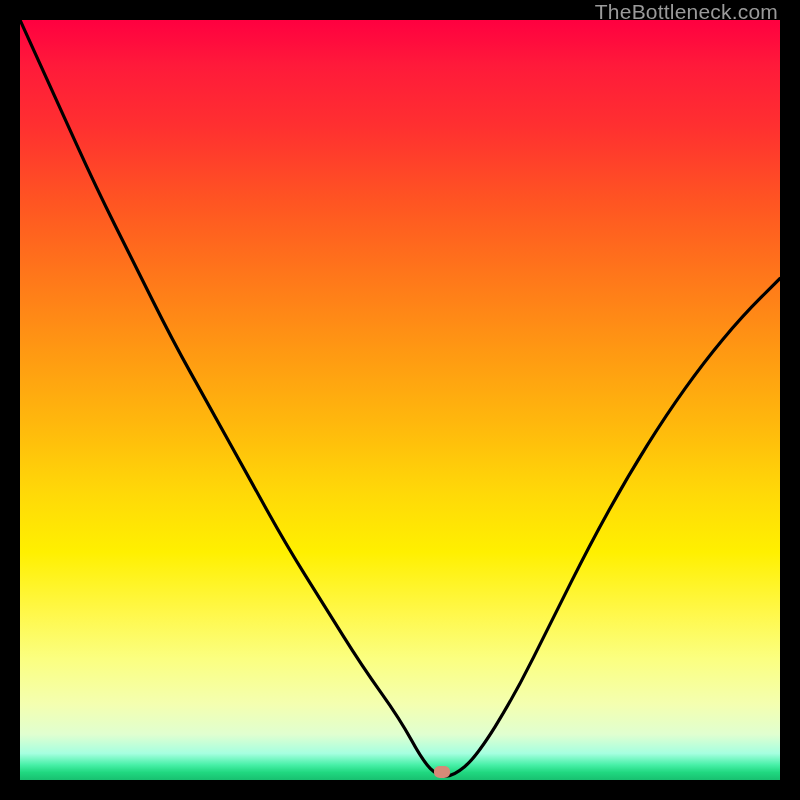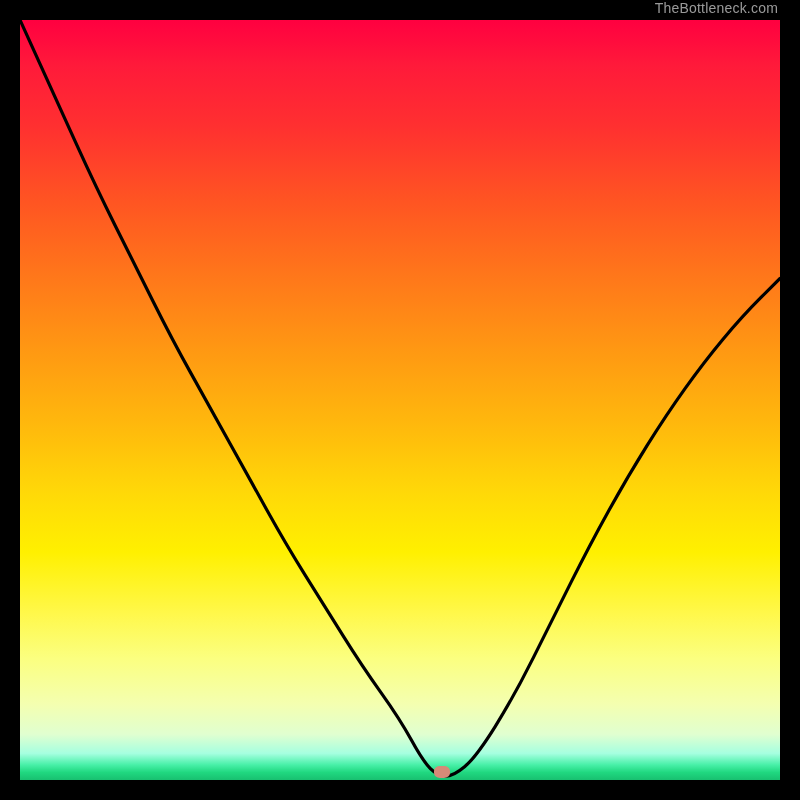--- a/index.html
+++ b/index.html
@@ -68,21 +68,21 @@
     height: 12px;
     border-radius: 6px / 5px;
     background: #d68a78;
     transform: translate(-50%, -50%);
   }
   .watermark {
     position: absolute;
     top: 0;
     right: 22px;
     color: #9a9a9a;
-    font-size: 14px;
+    font-size: 21px;
     font-weight: 500;
     letter-spacing: 0.2px;
   }
 </style>
 </head>
 <body>
 
 <div class="frame">
   <div class="watermark">TheBottleneck.com</div>
 

